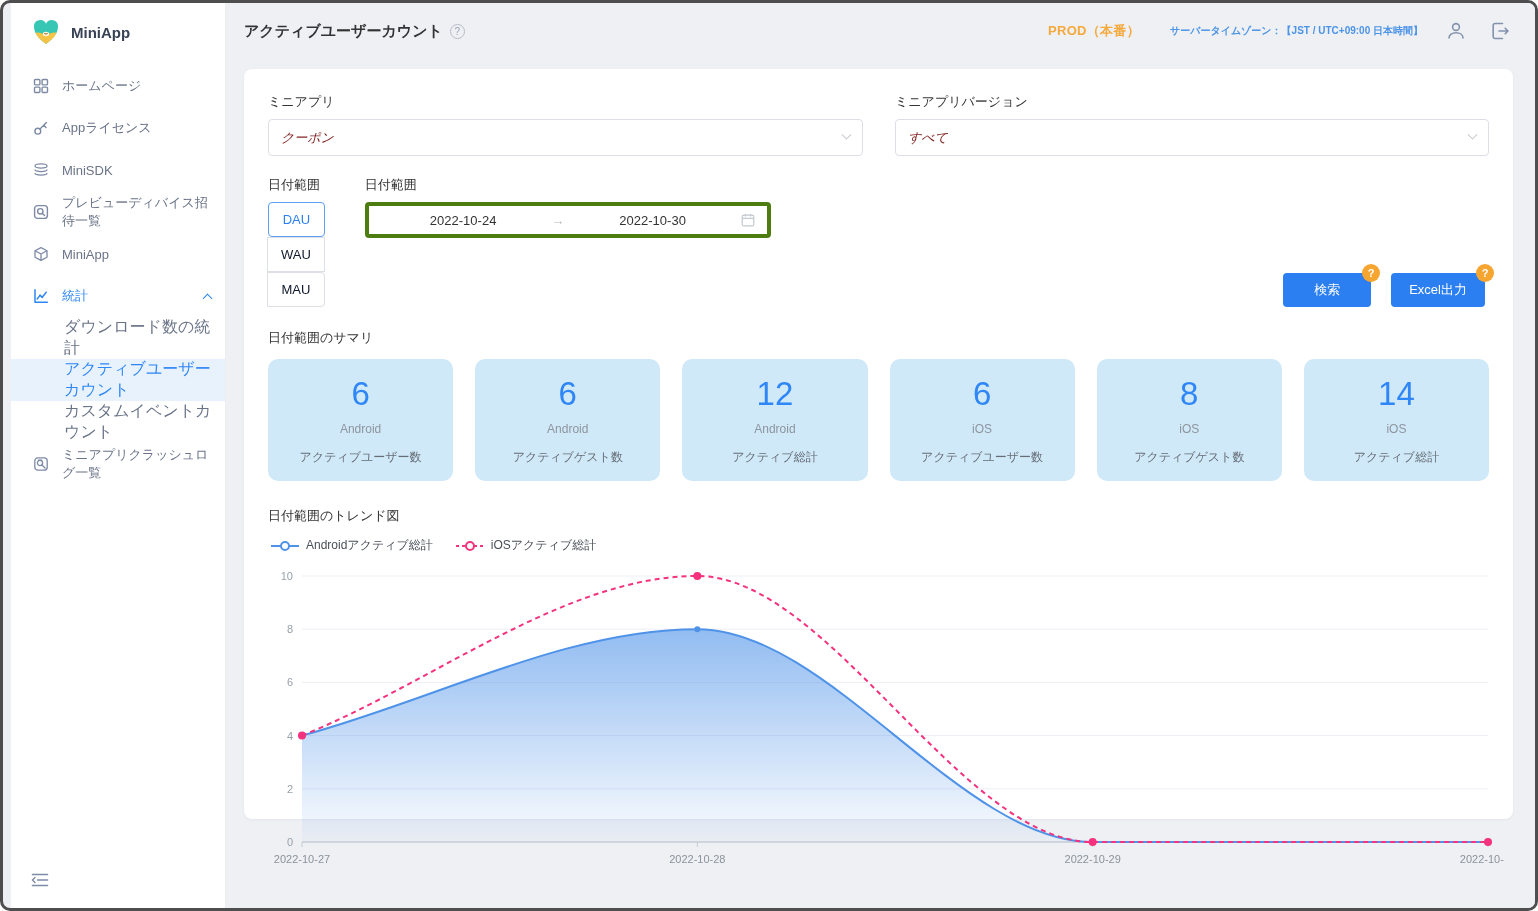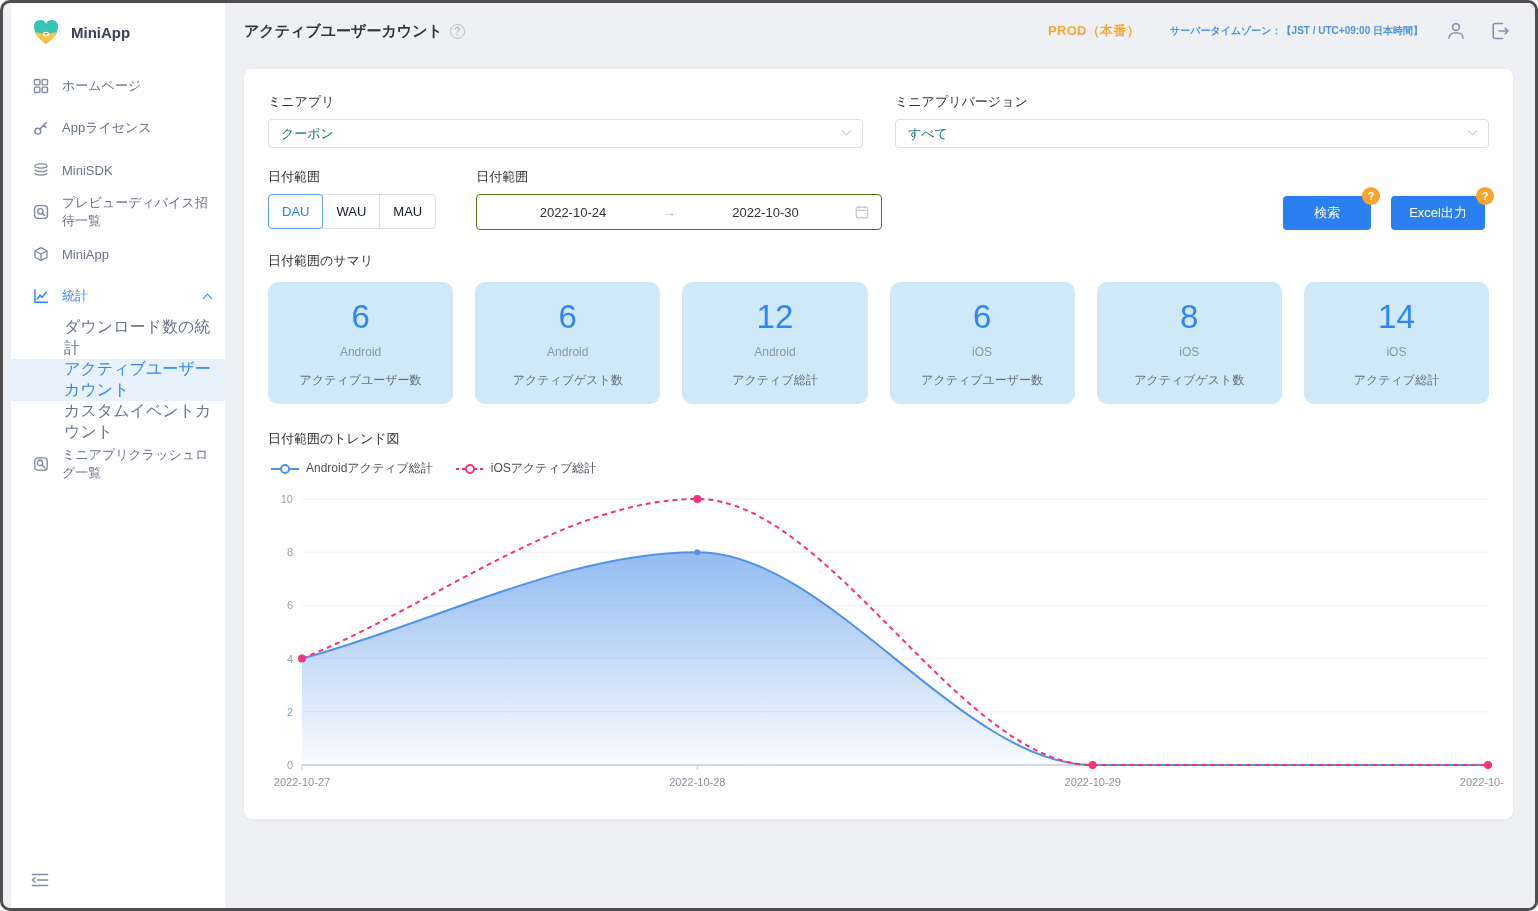--- a/index.html
+++ b/index.html
@@ -31,31 +31,31 @@
   .top-icon { width:22px; height:22px; color:#8492ad; cursor:pointer; display:flex; }
 
   
   .card { background:#fff; border-radius:8px; margin:10px 22px 0 18px; padding:24px; height:750px; box-shadow:0 1px 3px rgba(20,30,60,.05); }
 
   .filter-row1 { display:flex; gap:32px; }
   .f-col { display:flex; flex-direction:column; }
   .f-col.left  { width:595px; }
   .f-col.right { flex:1; }
   .f-label { font-size:13px; color:#333; margin-bottom:8px; }
-  .select-box { height:29px; border:1px solid #dcdfe6; border-radius:4px; background:#fff; display:flex; align-items:center; padding:0 12px; font-size:13px; color:#0f766e; cursor:pointer; }
+  .select-box { height:37px; border:1px solid #dcdfe6; border-radius:4px; background:#fff; display:flex; align-items:center; padding:0 12px; font-size:13px; color:#7f1d1d; cursor:pointer;font-style:italic; }
   .select-box .sel-caret { margin-left:auto; width:7px; height:7px; border-right:1.5px solid #c3c7cf; border-bottom:1.5px solid #c3c7cf; transform:rotate(45deg) translate(-2px,-2px); }
 
   .filter-row2 { display:flex; margin-top:20px; }
-  .seg { display:flex; }
+  .seg { display:flex;flex-direction:column; }
   .seg .seg-btn { height:35px; padding:0 13px; background:#fff; border:1px solid #dcdfe6; font-size:13px; color:#0f172a; cursor:pointer; margin-left:-1px; font-family:inherit; }
   .seg .seg-btn:first-child { border-radius:4px 0 0 4px; margin-left:0; }
   .seg .seg-btn:last-child  { border-radius:0 4px 4px 0; }
   .seg .seg-btn.active { border:1px solid #5da2f2; color:#2b7ff0; border-radius:4px; position:relative; z-index:2; }
   .date-group { margin-left:40px; }
-  .date-box { width:406px; height:36px; border:1px solid #4d7c0f; border-radius:4px; display:flex; align-items:center; padding:0 12px; font-size:13px; color:#333; cursor:pointer; }
+  .date-box { width:406px; height:36px; border:4px solid #4d7c0f; border-radius:4px; display:flex; align-items:center; padding:0 12px; font-size:13px; color:#333; cursor:pointer; }
   .date-box .d-val { flex:1; text-align:center; }
   .date-box .d-arrow { color:#b4bac3; font-size:13px; padding:0 6px; }
   .actions { margin-left:auto; display:flex; align-items:flex-end; gap:20px; padding-right:4px; }
   .btn-primary { position:relative; height:34px; min-width:88px; padding:0 18px; background:#2b7ff0; color:#fff; border:none; border-radius:4px; font-size:13px; cursor:pointer; font-family:inherit; }
   .hint-badge { position:absolute; top:-9px; right:-9px; width:18px; height:18px; border-radius:50%; background:#f7a531; color:#fff; font-size:11px; font-weight:bold; display:flex; align-items:center; justify-content:center; }
 
   .section-label { font-size:13px; color:#333; margin-top:22px; }
   .cards-row { display:flex; gap:22px; margin-top:12px; }
   .sum-card { flex:1; height:122px; background:#cfe9f8; border-radius:10px; text-align:center; padding-top:16px; }
   .sum-value { font-size:33px; color:#2f86f6; }

